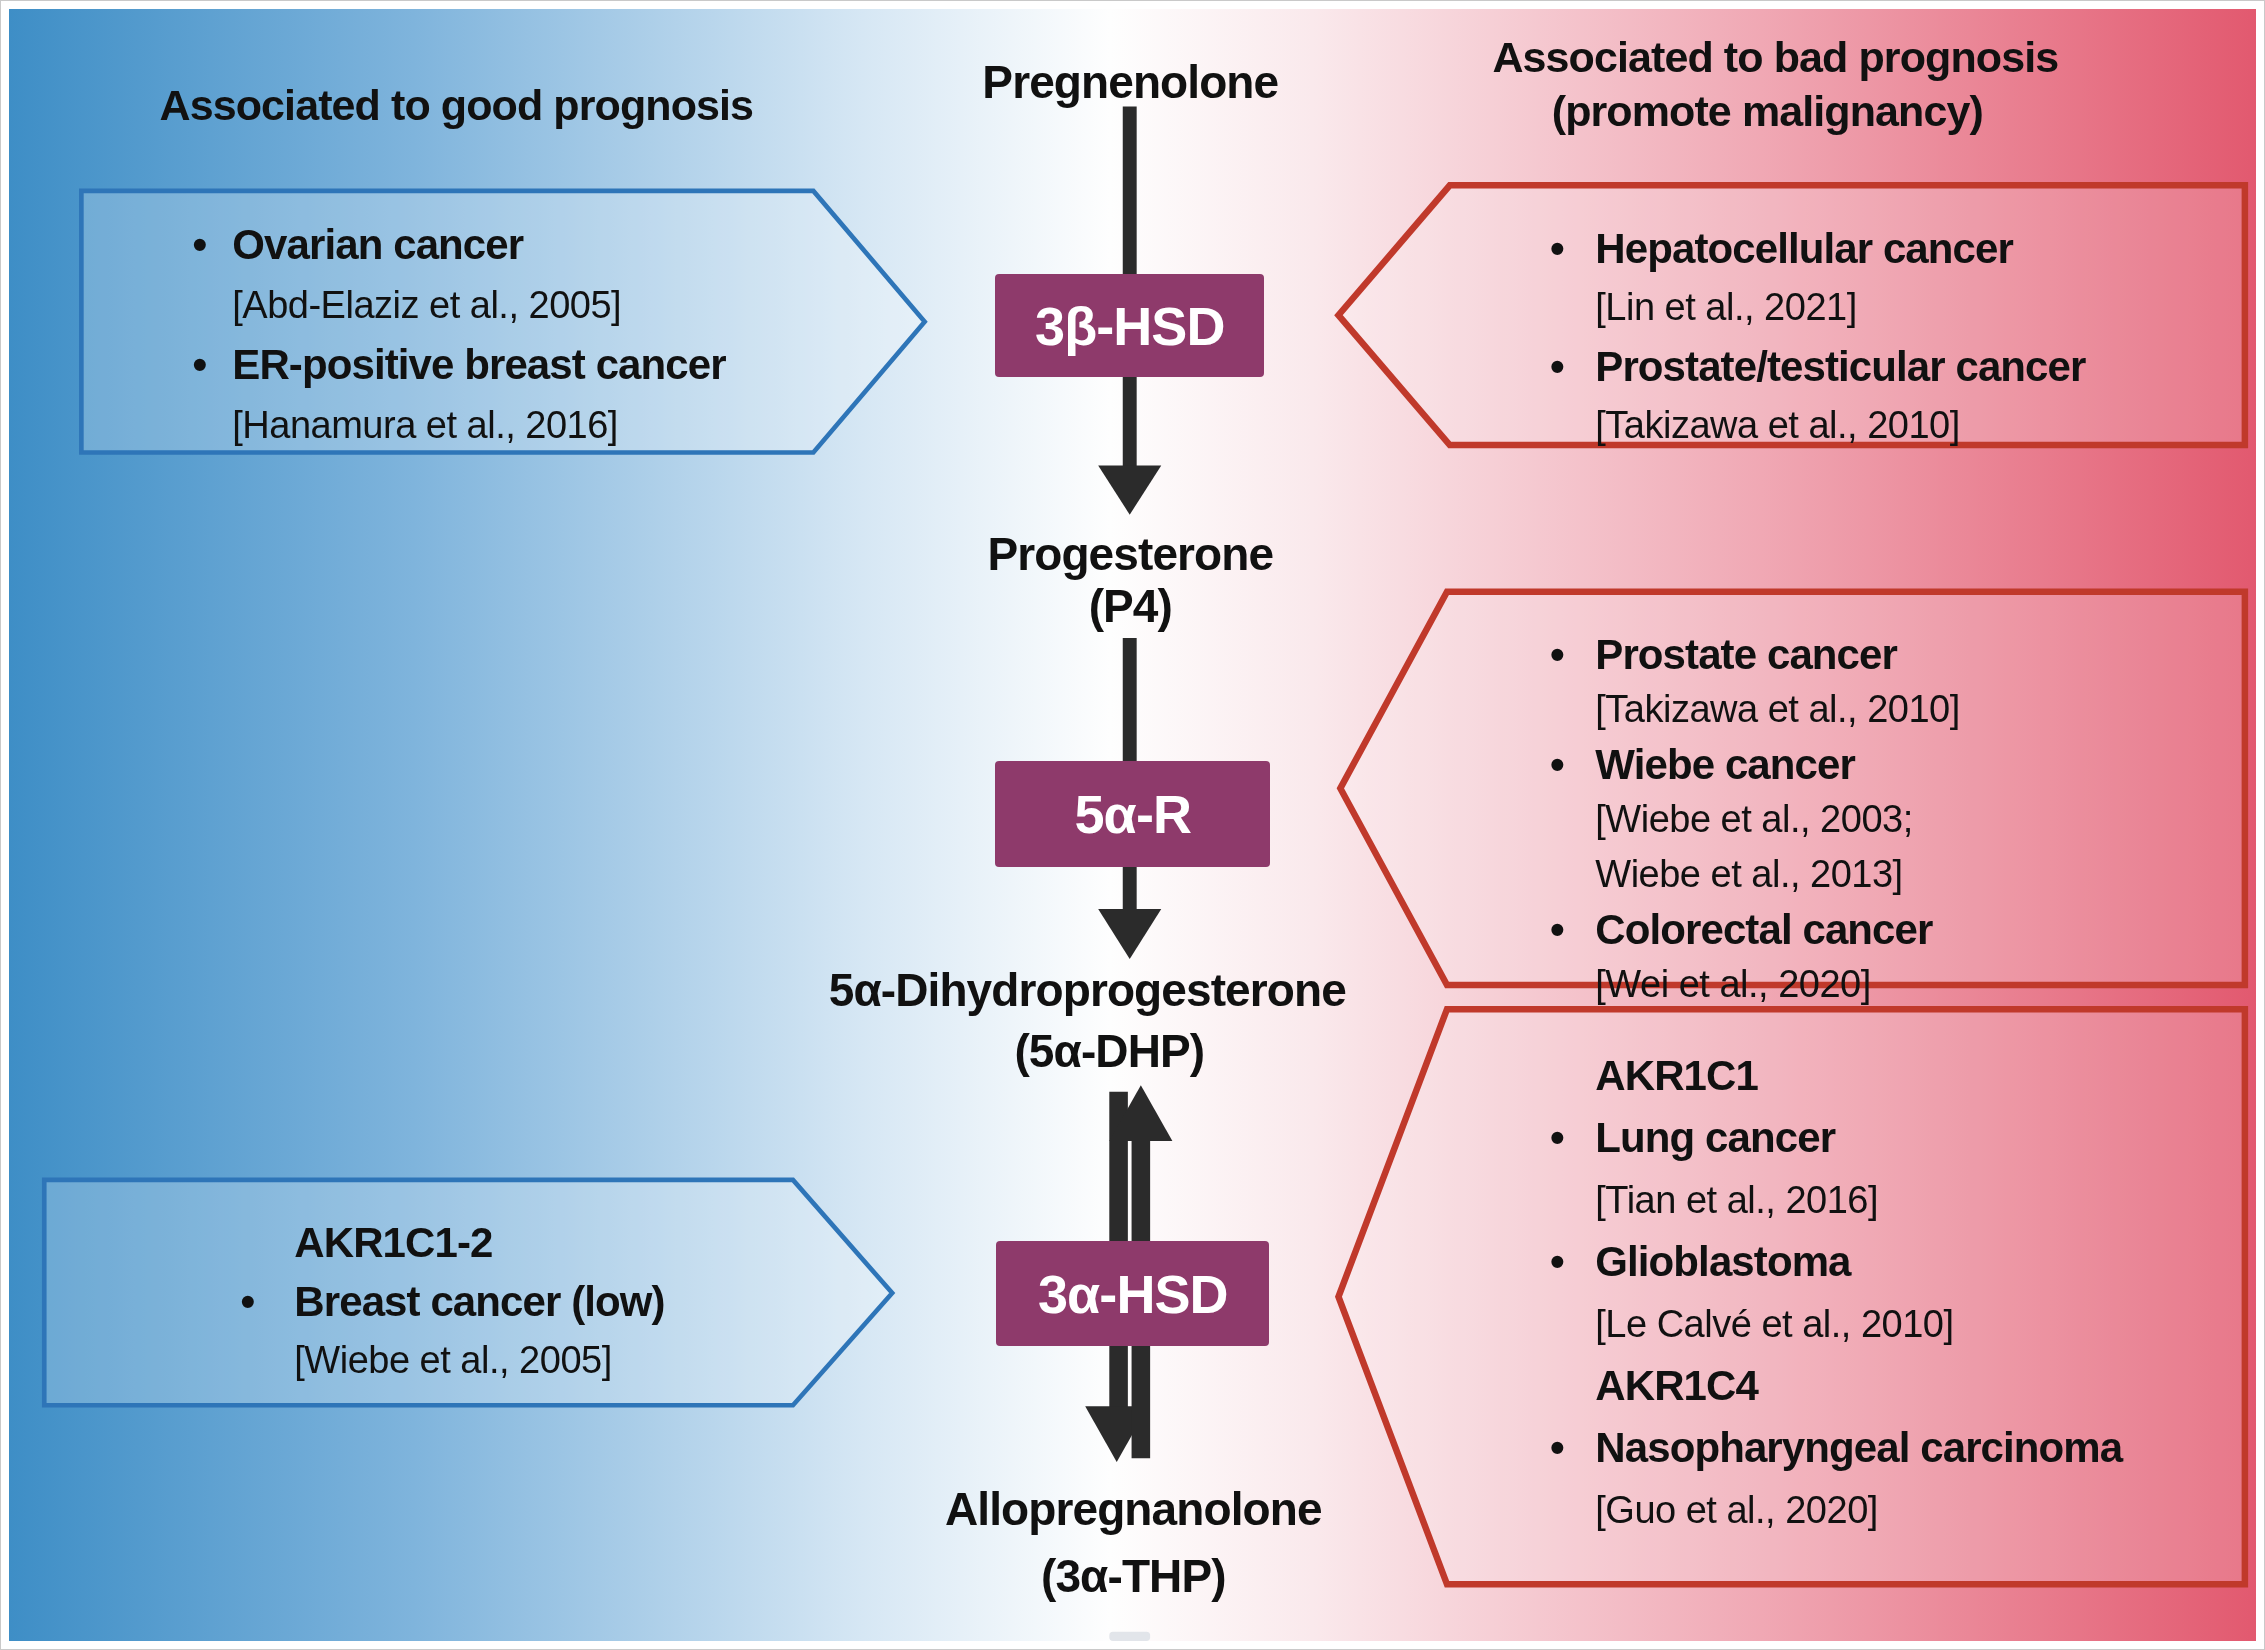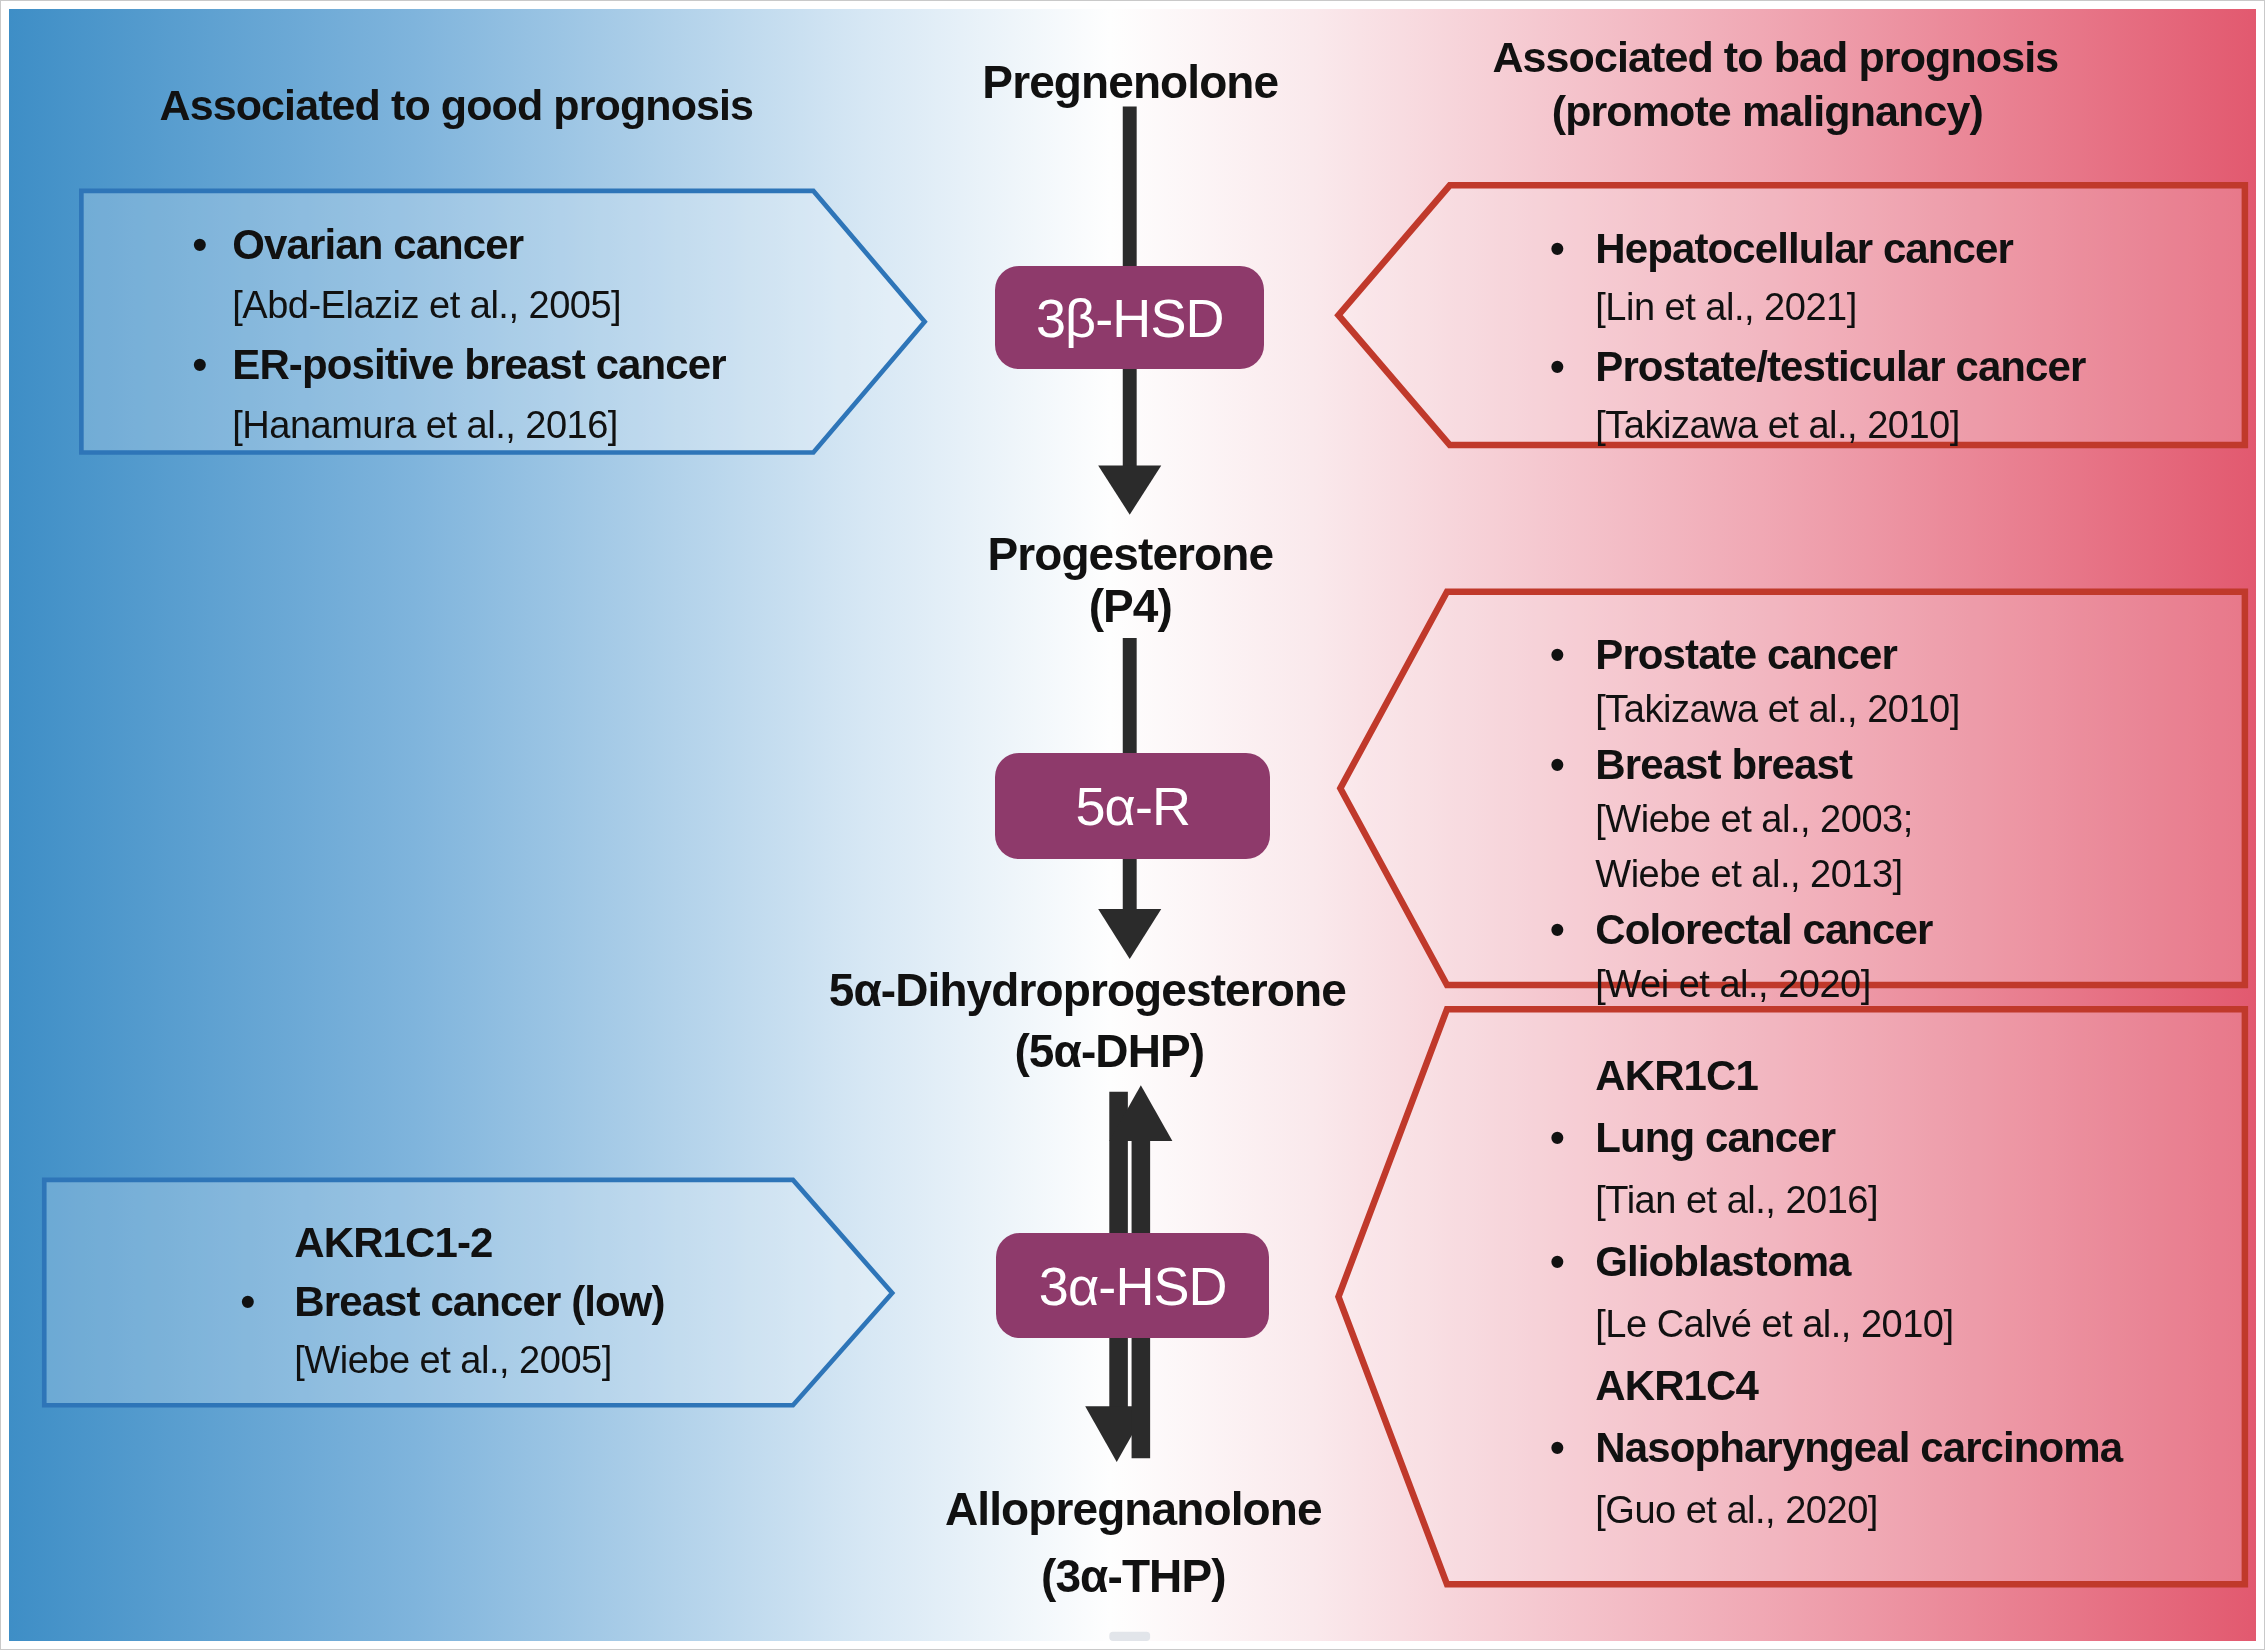--- a/index.html
+++ b/index.html
@@ -15,23 +15,23 @@
             #fefefe 49%,
             #fae9ec 58%,
             #f0a8b4 78%,
             var(--gradient_right,#E2596F) 100%);}
   svg.layer{position:absolute;left:0;top:0;width:2247px;height:1632px;}
 
   .title{position:absolute;transform:translateX(-50%);font-weight:bold;font-size:43px;
          letter-spacing:-0.9px;white-space:nowrap;}
   .met{position:absolute;transform:translateX(-50%);font-weight:bold;font-size:46px;
        letter-spacing:-0.9px;white-space:nowrap;}
-  .badge{position:absolute;background:var(--enzyme_badge,#8E3A6B);border-radius:24px;
+  .badge{position:absolute;background:var(--enzyme_badge,#8E3A6B);border-radius:4px;
          display:flex;align-items:center;justify-content:center;
-         color:#ffffff;font-weight:normal;font-size:54px;letter-spacing:-0.9px;}
+         color:#ffffff;font-weight:bold;font-size:54px;letter-spacing:-0.9px;margin-top:8px;}
   .box-list{position:absolute;display:flex;flex-direction:column;}
   .line{display:flex;align-items:center;white-space:nowrap;}
   .bullet{display:inline-block;text-align:center;font-weight:bold;font-size:42px;}
   .txt.b{font-weight:bold;font-size:42px;letter-spacing:-0.9px;}
   .txt.r{font-weight:normal;font-size:38px;letter-spacing:-0.5px;}
 
   .pos-good1{left:158px;top:206px;} .pos-good1 .line{height:60px;} .pos-good1 .bullet{width:65px;}
   .pos-good2{left:192px;top:1204px;} .pos-good2 .line{height:59px;} .pos-good2 .bullet{width:93px;}
   .pos-bad1{left:1510px;top:210px;} .pos-bad1 .line{height:59px;} .pos-bad1 .bullet{width:76px;}
   .pos-bad2{left:1510px;top:618px;} .pos-bad2 .line{height:55px;} .pos-bad2 .bullet{width:76px;}
@@ -143,21 +143,21 @@
     <div class="line">
           <span class="bullet">•</span>
           <span class="txt b">Prostate cancer</span>
         </div>
         <div class="line">
           <span class="bullet"></span>
           <span class="txt r">[Takizawa et al., 2010]</span>
         </div>
         <div class="line">
           <span class="bullet">•</span>
-          <span class="txt b">Breast breast</span>
+          <span class="txt b">Wiebe cancer</span>
         </div>
         <div class="line">
           <span class="bullet"></span>
           <span class="txt r">[Wiebe et al., 2003;</span>
         </div>
         <div class="line">
           <span class="bullet"></span>
           <span class="txt r">Wiebe et al.,  2013]</span>
         </div>
         <div class="line">

